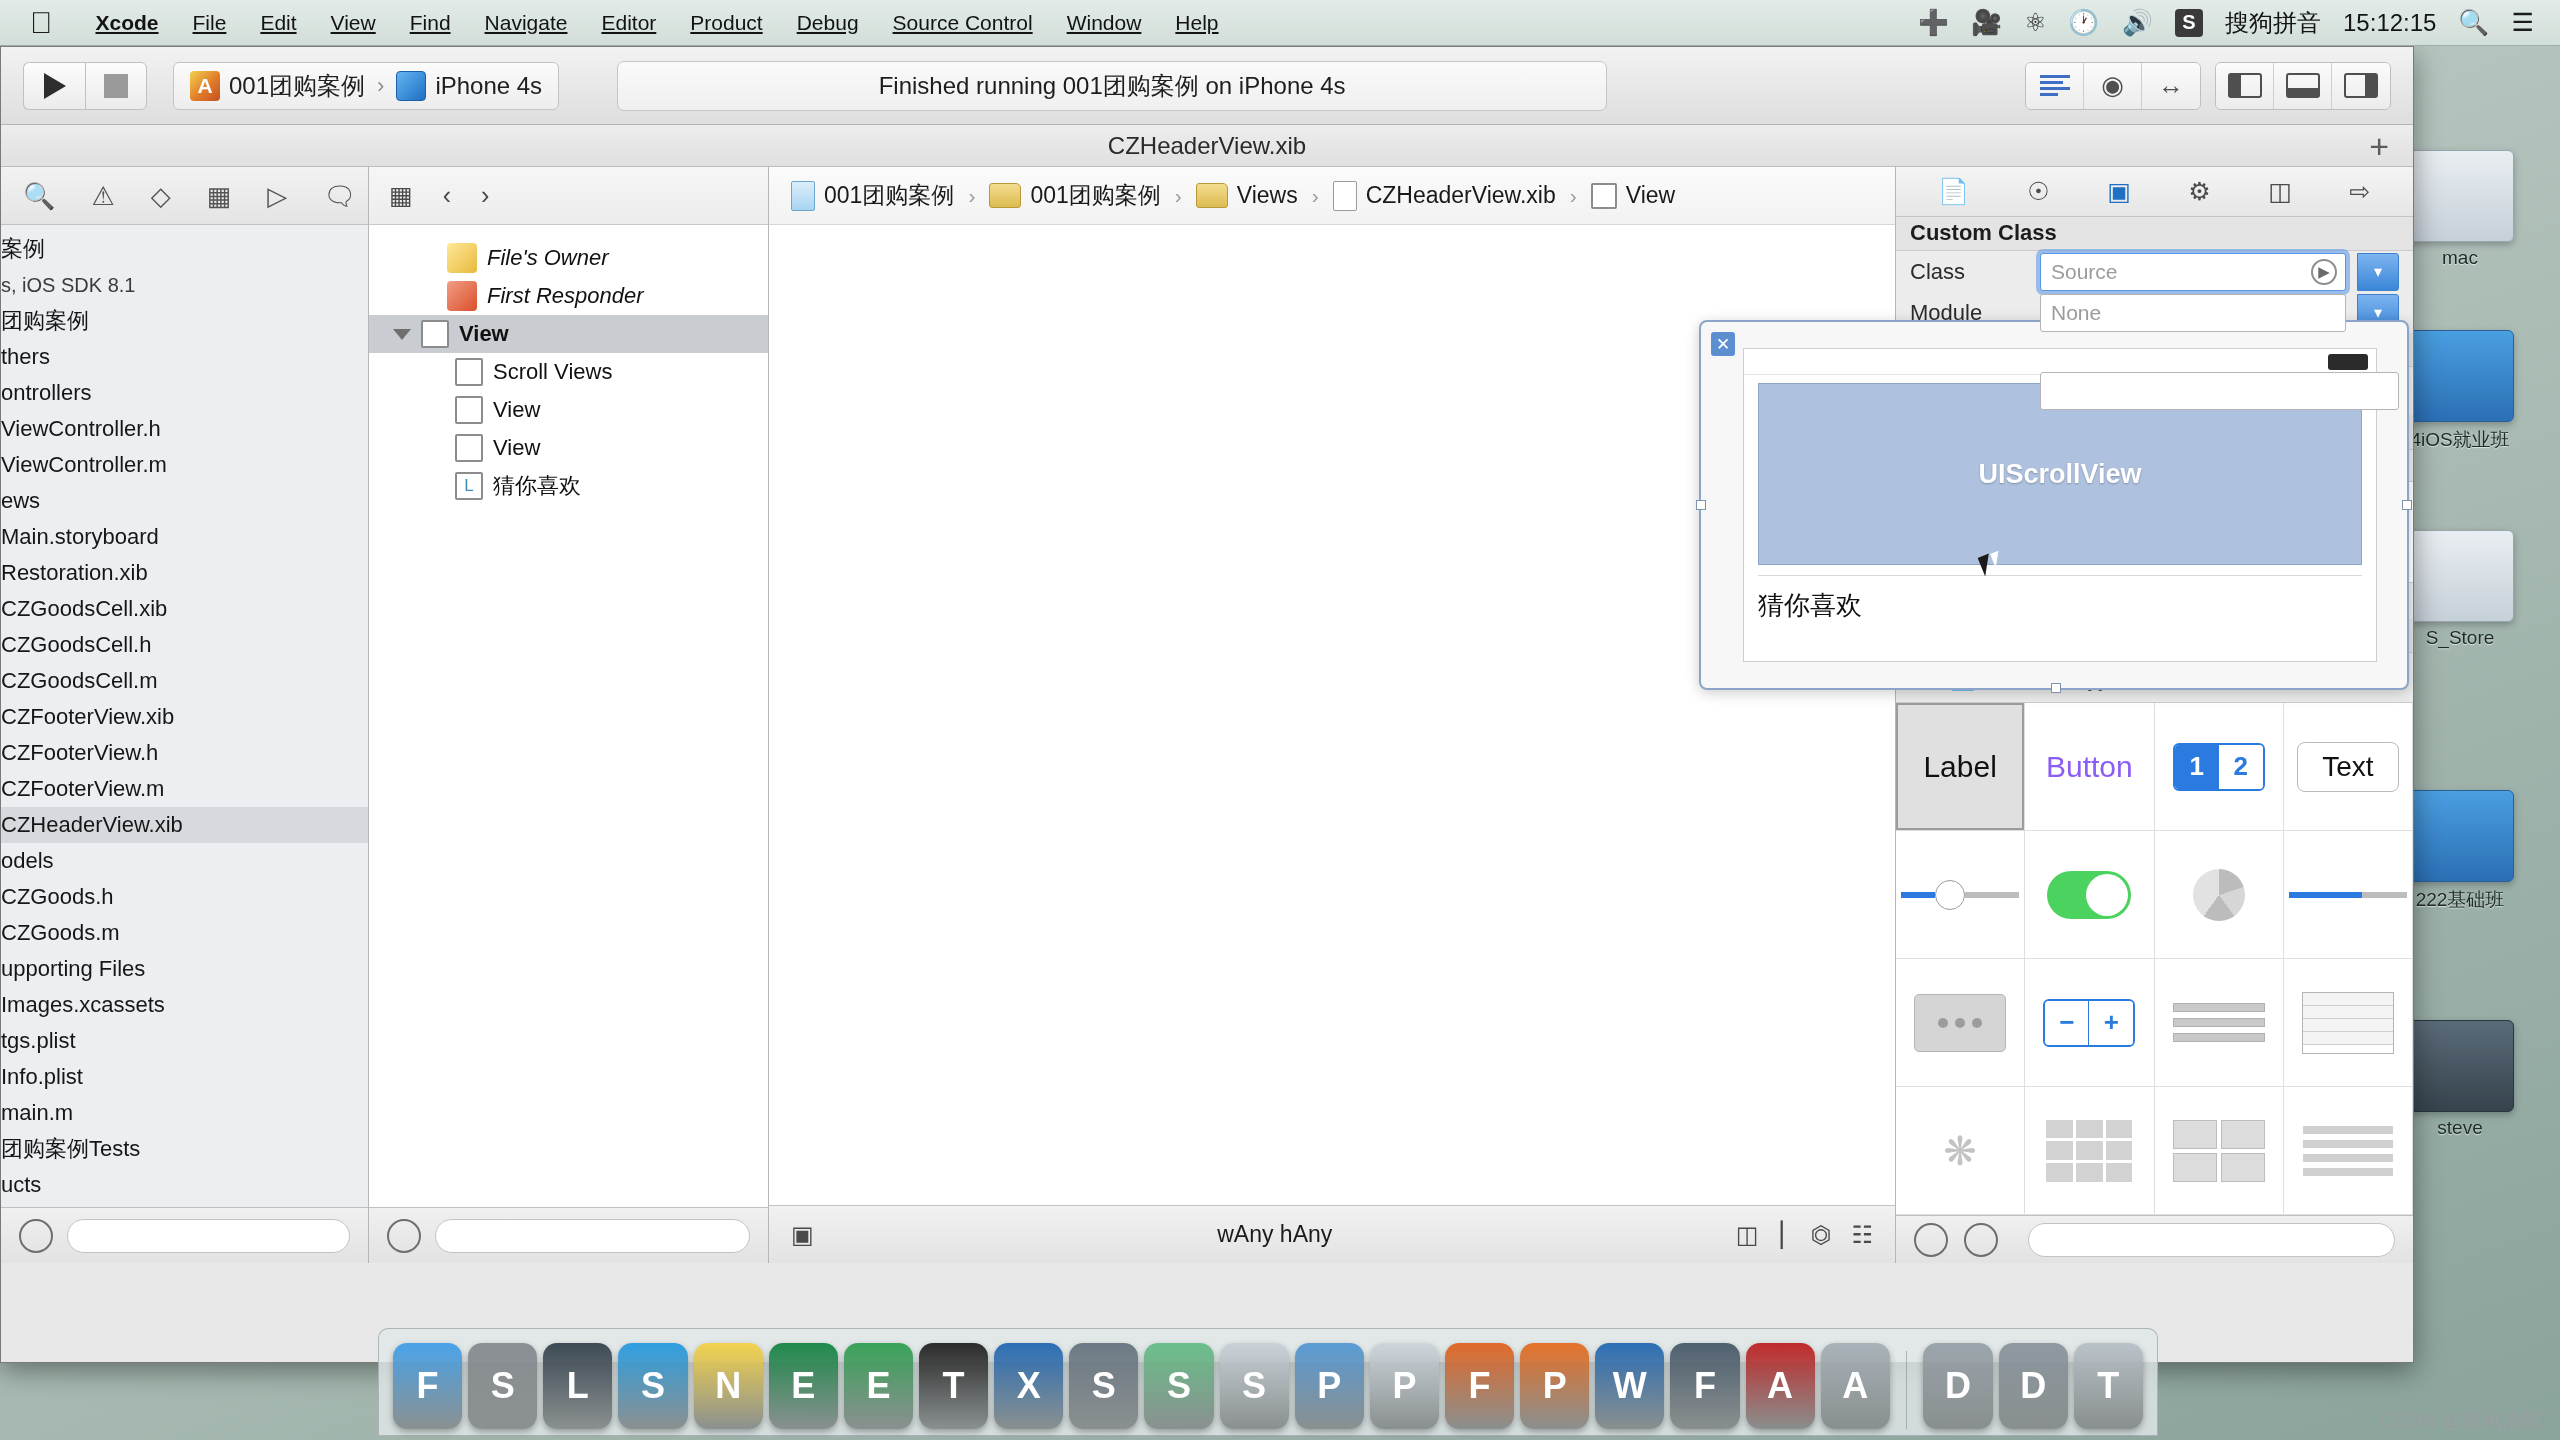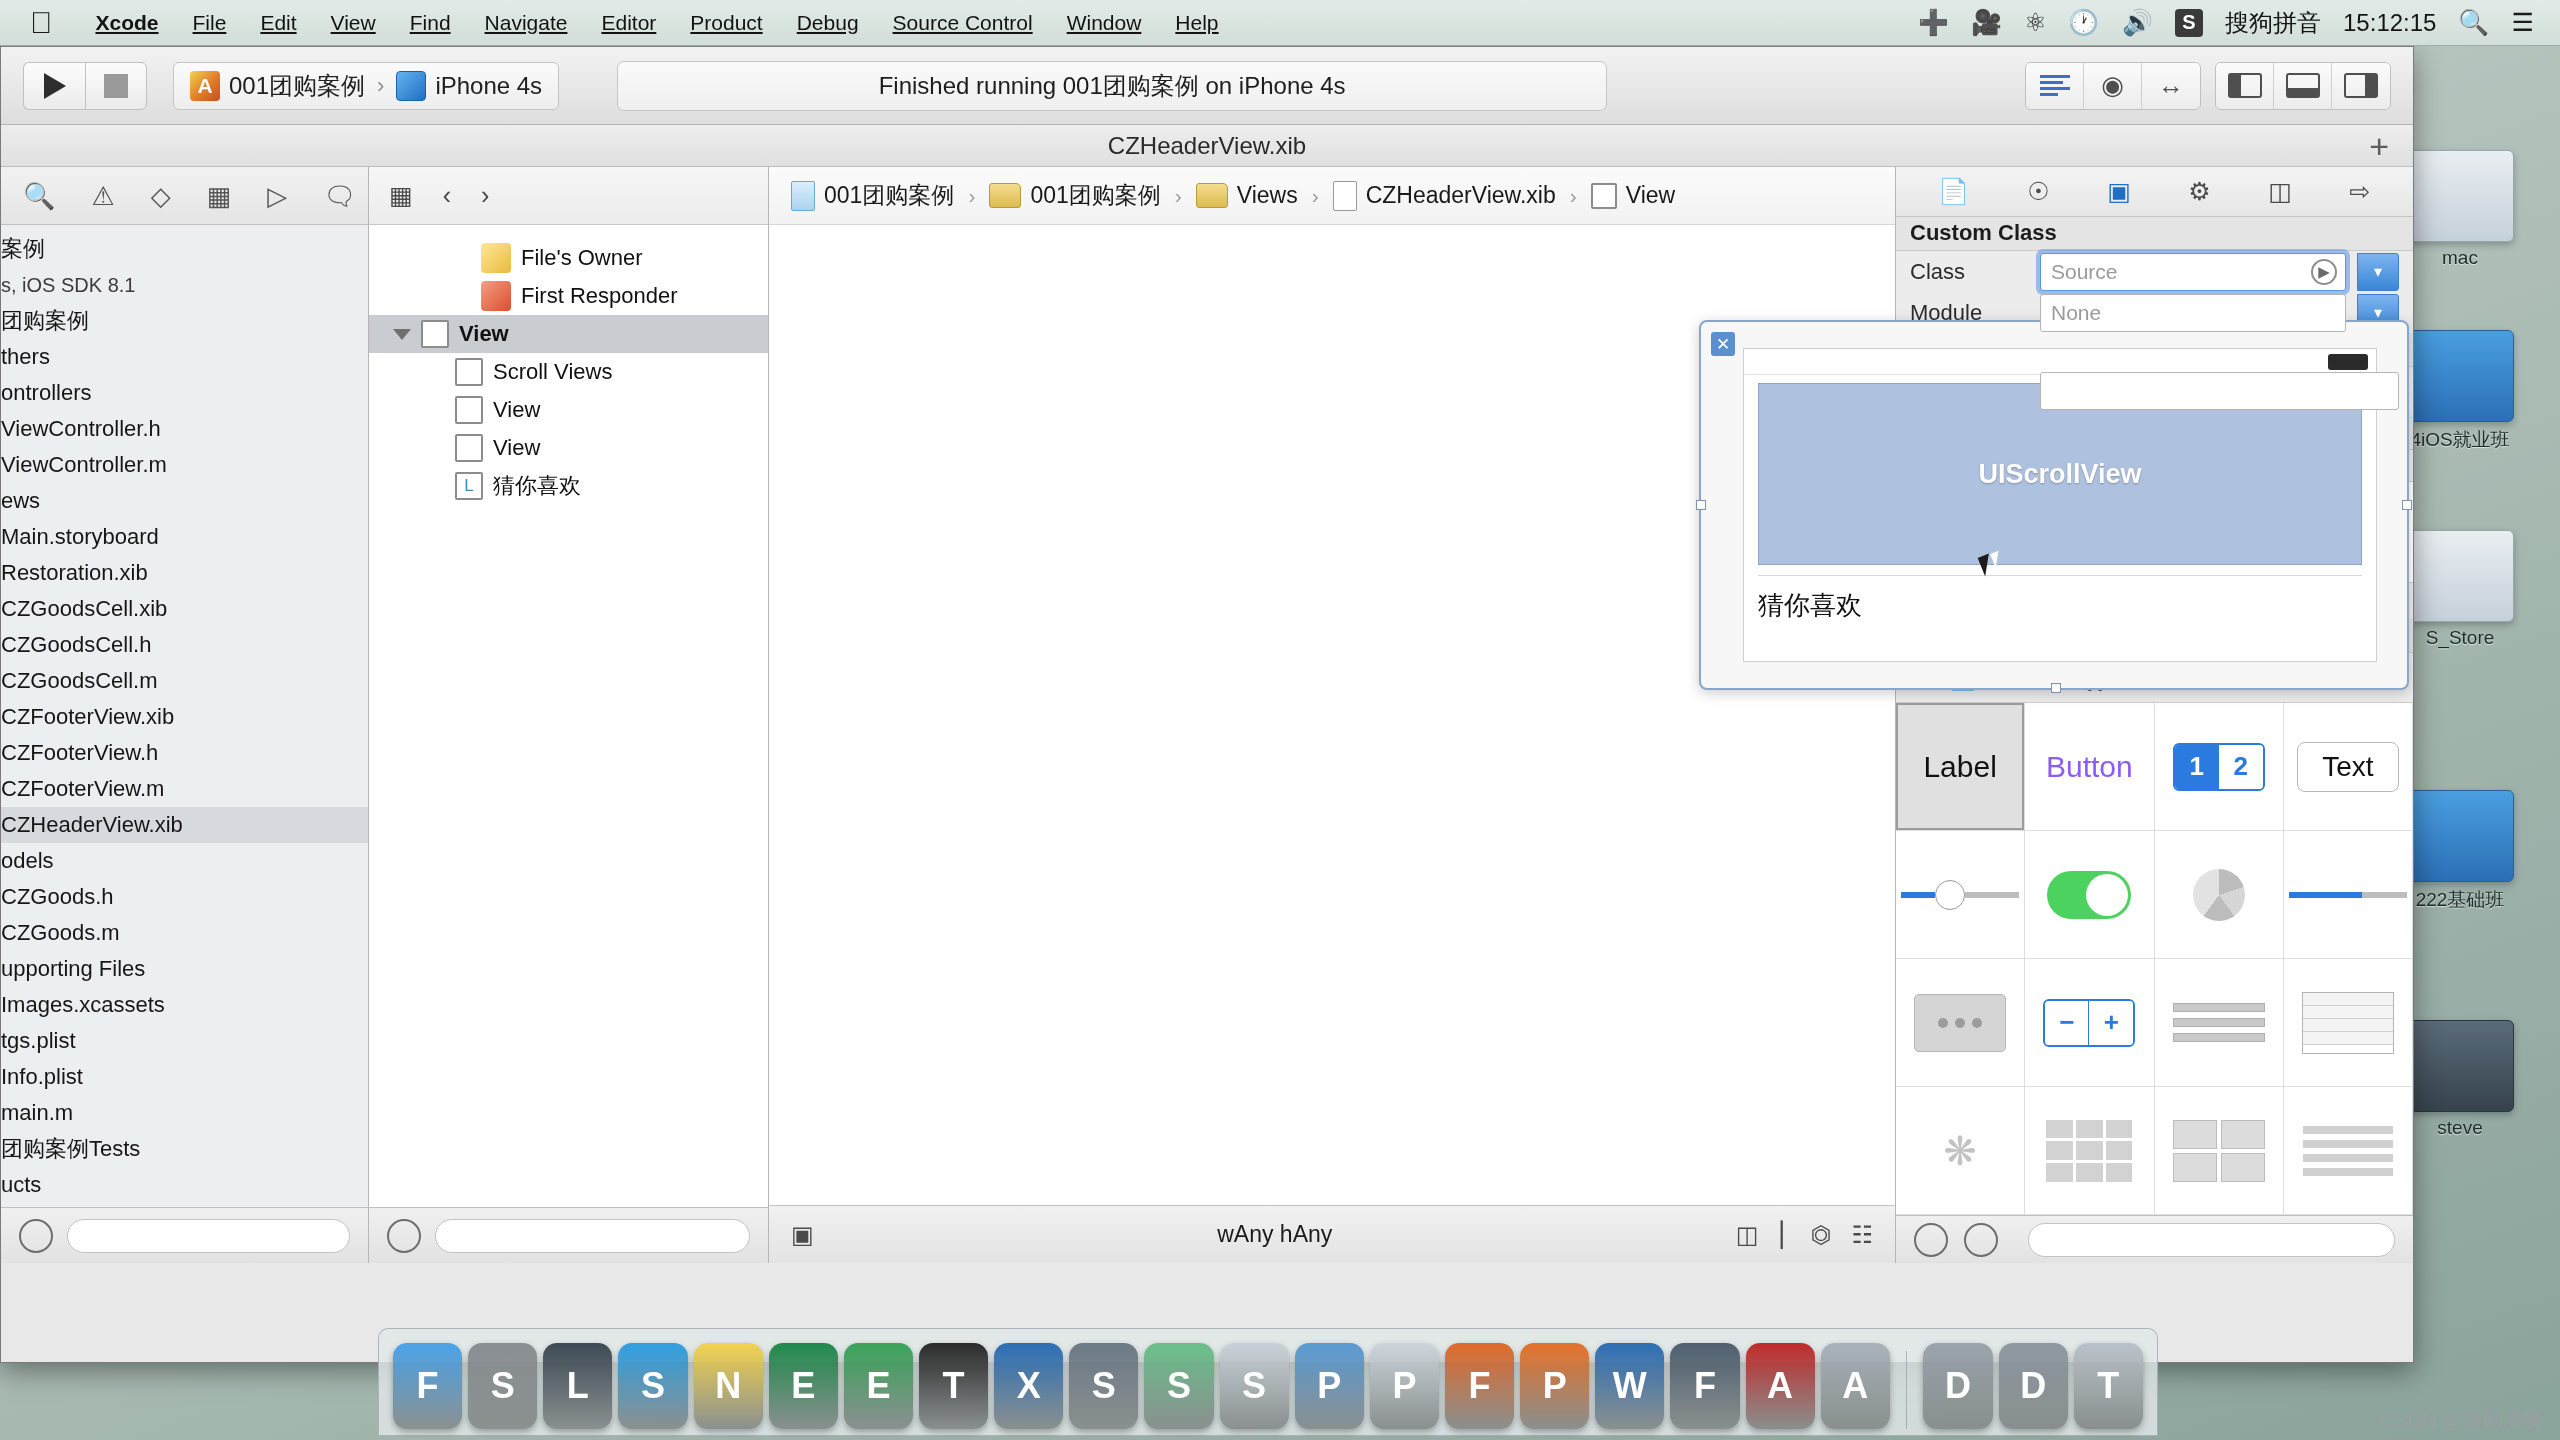--- a/index.html
+++ b/index.html
@@ -140,21 +140,21 @@
   
   .outline-col { width:400px; background:#fff; border-right:1px solid #b6b6b6; display:flex; flex-direction:column; }
   .outline-top {
     height:58px; background:linear-gradient(180deg,#f6f6f6,#ececec);
     border-bottom:1px solid #c9c9c9; display:flex; align-items:center; gap:30px; padding:0 20px;
   }
   .bc-ico { font-size:25px; color:#4a4a4a; line-height:1; }
   .outline-body { flex:1; padding-top:14px; }
   .o-row { height:38px; display:flex; align-items:center; font-size:22px; color:#111; gap:10px; }
   .o-row.head { font-weight:bold; padding-left:46px; }
-  .o-row.child { padding-left:112px; }
+  .o-row.child { padding-left:78px;font-style:italic; }
   .o-row.sel { background:#c9cdd1; font-weight:bold; padding-left:24px; }
   .o-row.sub { padding-left:86px; }
   .cube { width:30px;height:30px;border-radius:4px; }
   .cube.blue { background:linear-gradient(135deg,#7ecdf5,#2f8fd0); }
   .cube.yellow { background:linear-gradient(135deg,#ffe899,#e8b93c); }
   .cube.orange { background:linear-gradient(135deg,#f39e86,#d94f2a); }
   .vbox { width:28px;height:28px;border:2px solid #8c8c8c;background:#fff;border-radius:2px;
           display:flex;align-items:center;justify-content:center;font-size:17px;color:#3d8fb8; }
   .tri-d { width:0;height:0;border-left:9px solid transparent;border-right:9px solid transparent;border-top:11px solid #6f6f6f; }
   .outline-bottom { height:56px; background:linear-gradient(180deg,#f0f0f0,#e2e2e2); border-top:1px solid #c0c0c0;

